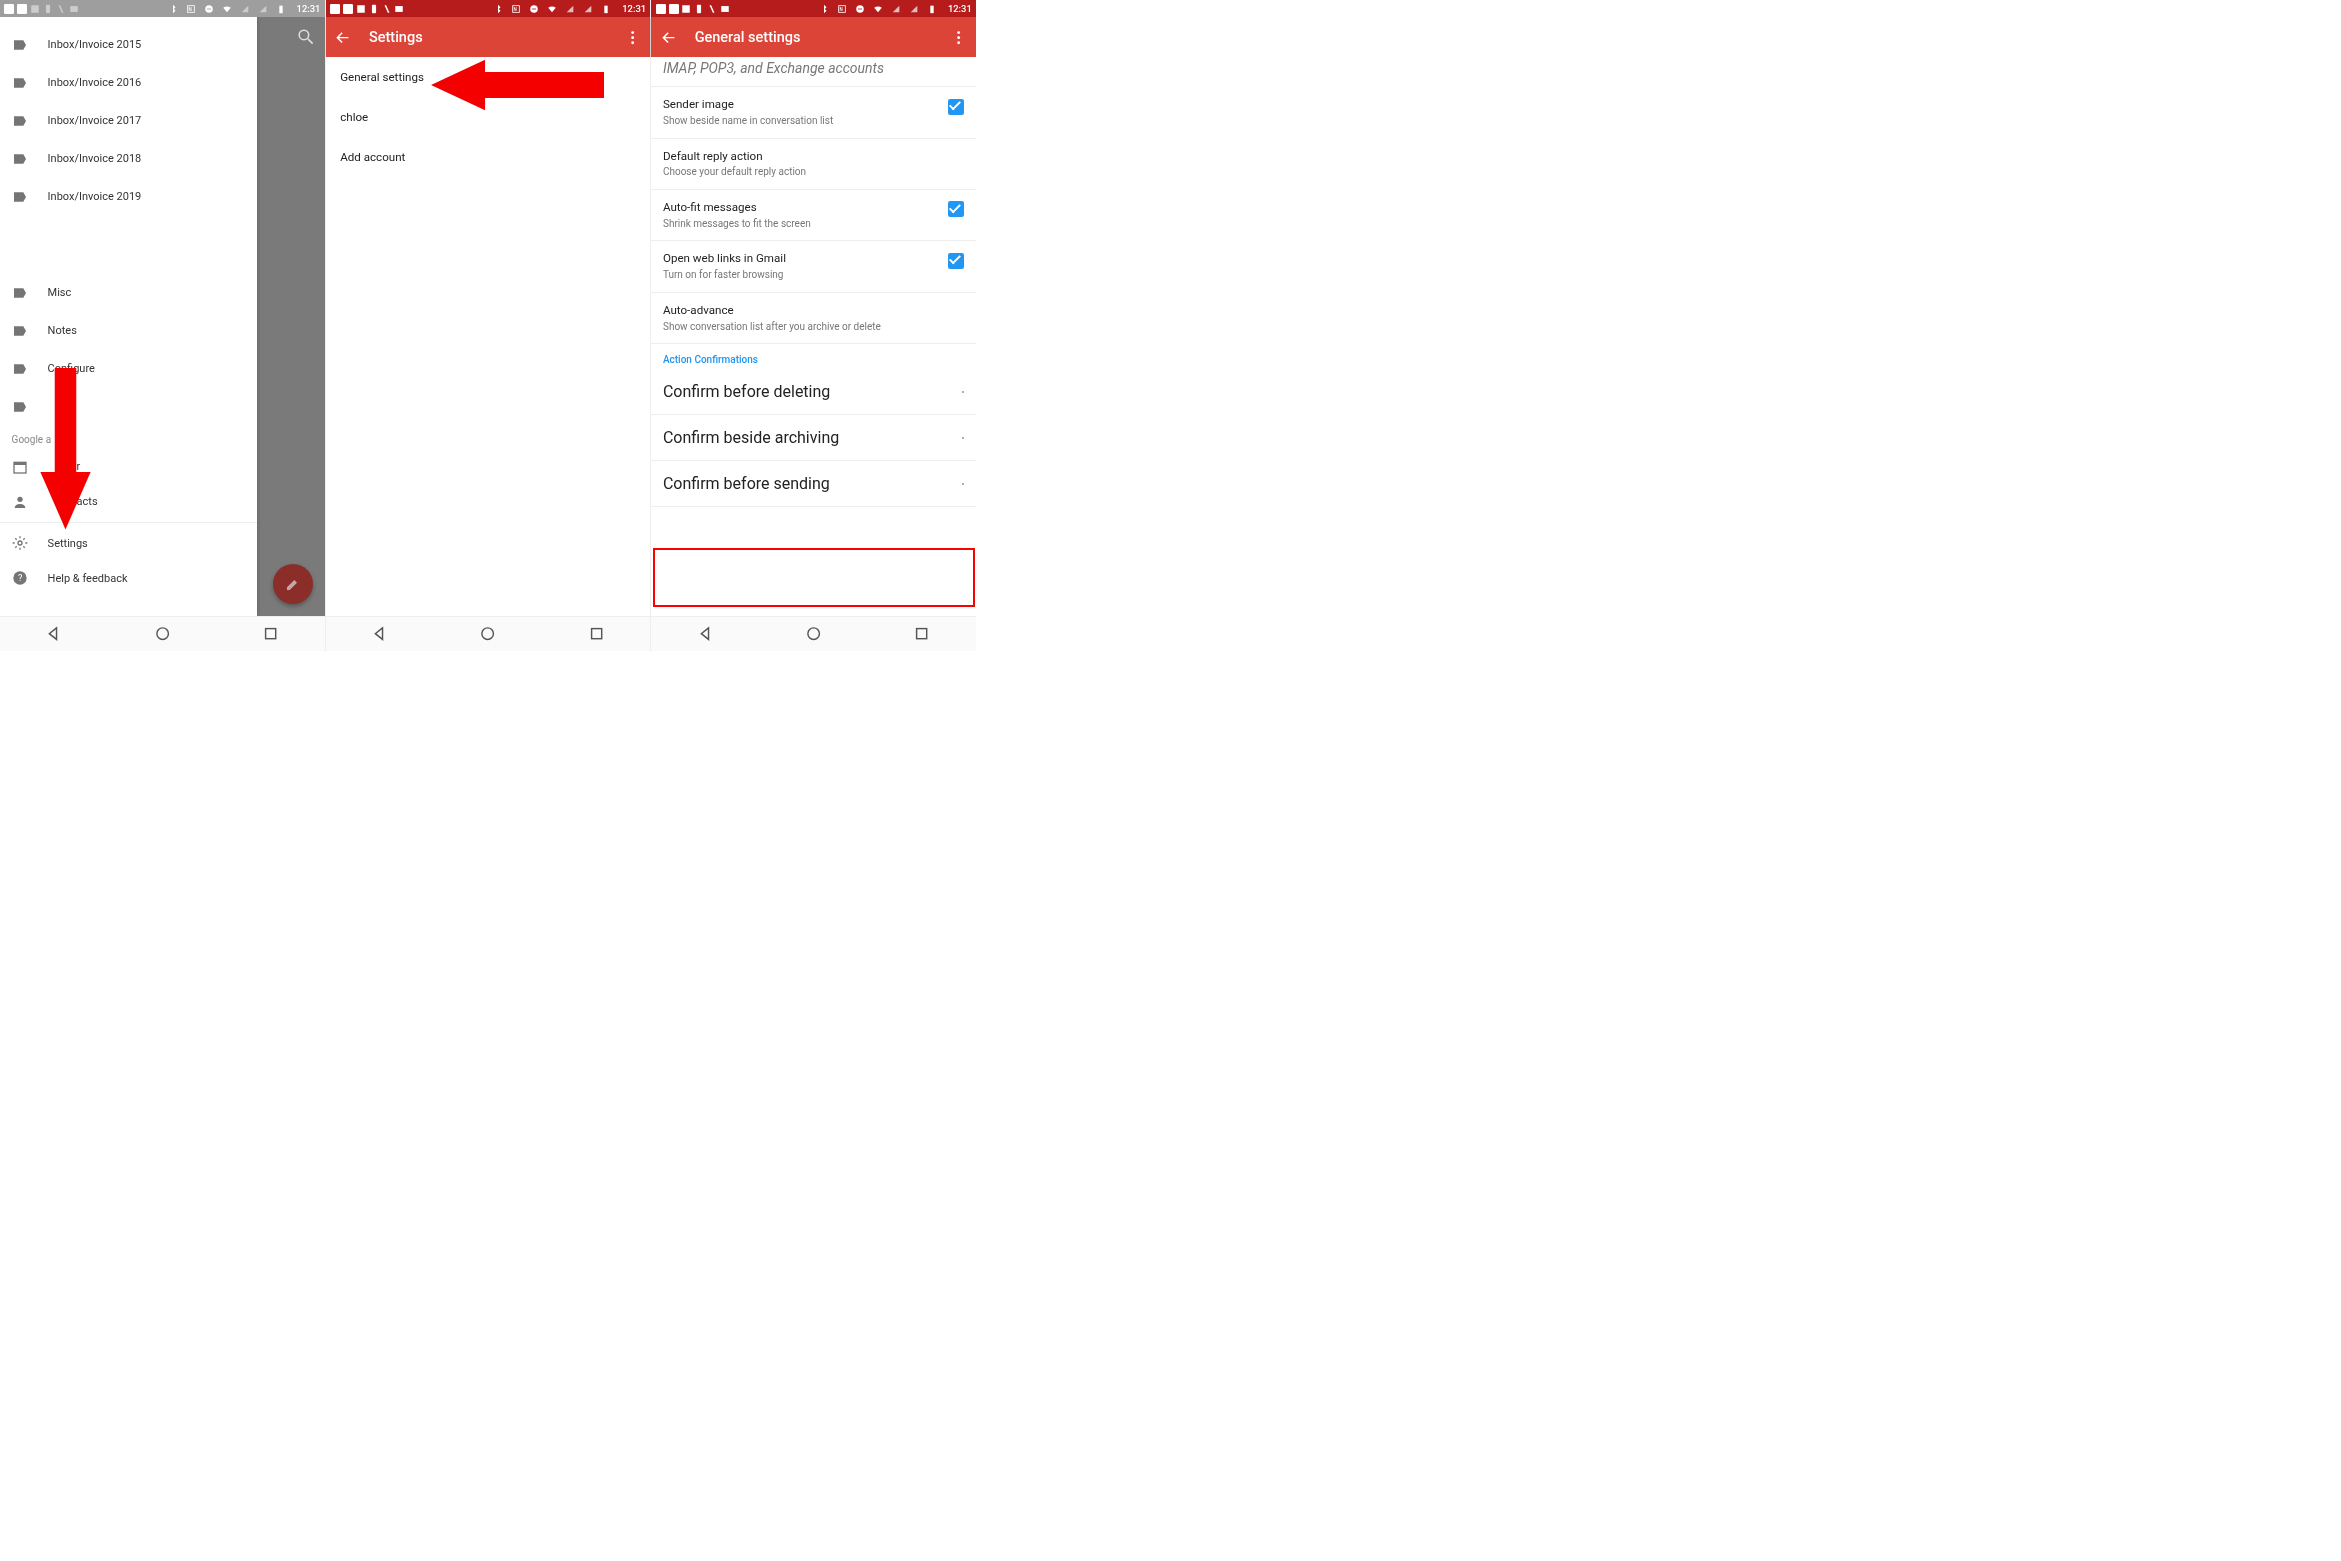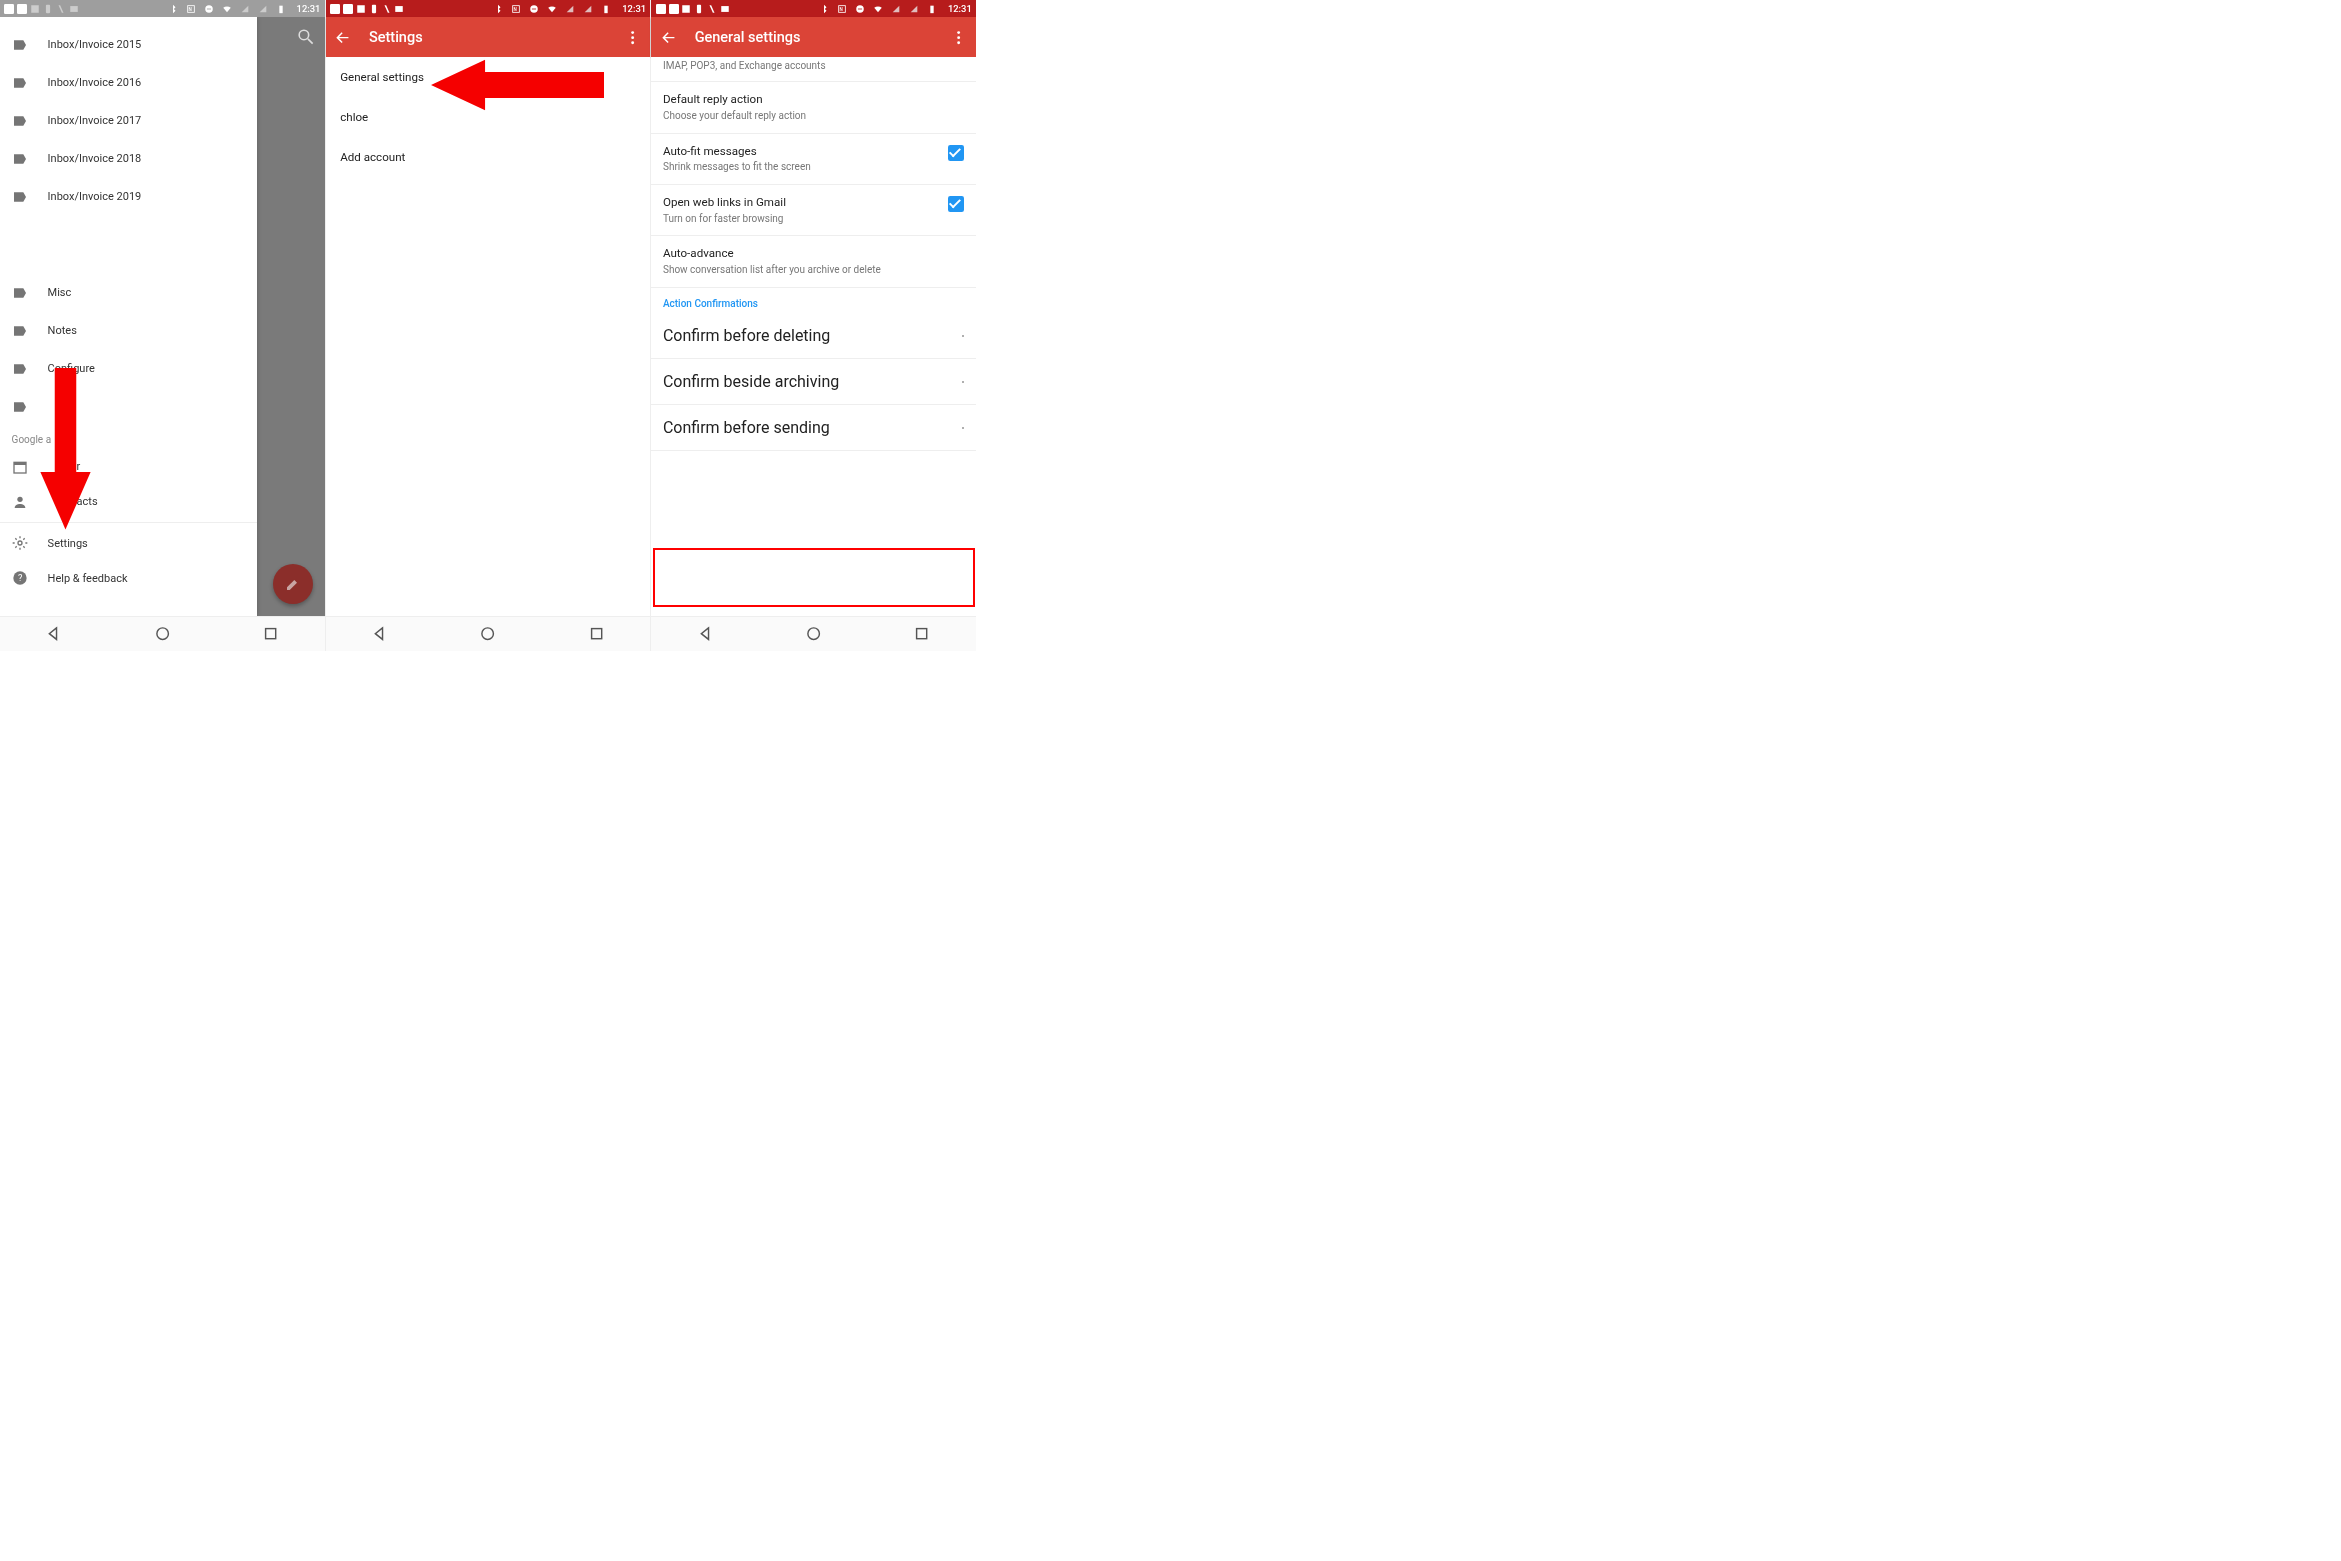--- a/index.html
+++ b/index.html
@@ -116,21 +116,21 @@
   .s2-body { flex:1; background:#fff; }
   .list-row {
     padding: 13px 14.5px;
     font-size: 11.6px;
     color:#222;
     border-bottom: 0;
   }
 
   
   .s3-body { flex:1; overflow:hidden; background:#fff; display:flex; flex-direction:column; }
-  .subtext-top { padding: 2.9px 11.6px 10px; color:#777; font-size:10px; border-bottom:0.7px solid #eee; }
+  .subtext-top { padding: 2.9px 11.6px 10px; color:#777; font-size:14px; border-bottom:0.7px solid #eee;font-style:italic; }
   .setting {
     padding: 10px 11.6px;
     border-bottom:0.7px solid #eee;
     display:flex; align-items:flex-start; gap:8.7px;
   }
   .setting .txt { flex:1; }
   .setting .ttl { font-size:11.6px; color:#222; margin-bottom:2.9px; }
   .setting .sub { font-size:10px; color:#777; line-height:1.35; }
   .setting .cb { width:16px; height:16px; flex-shrink:0; margin-top:1.4px; }
   .cb.checked { background:#2196f3; border-radius:2.2px; position:relative; }
@@ -490,20 +490,27 @@
           </svg>
         </span>
     </div>
 
     <div class="s3-body">
       <div class="subtext-top">IMAP, POP3, and Exchange accounts</div>
 
       <div id="settings-container">
           <div class="setting">
             <div class="txt">
+              <div class="ttl">Sender image</div>
+              <div class="sub">Show beside name in conversation list</div>
+            </div>
+            <div class="cb checked"></div>
+          </div>
+          <div class="setting">
+            <div class="txt">
               <div class="ttl">Default reply action</div>
               <div class="sub">Choose your default reply action</div>
             </div>
           </div>
           <div class="setting">
             <div class="txt">
               <div class="ttl">Auto-fit messages</div>
               <div class="sub">Shrink messages to fit the screen</div>
             </div>
             <div class="cb checked"></div>

